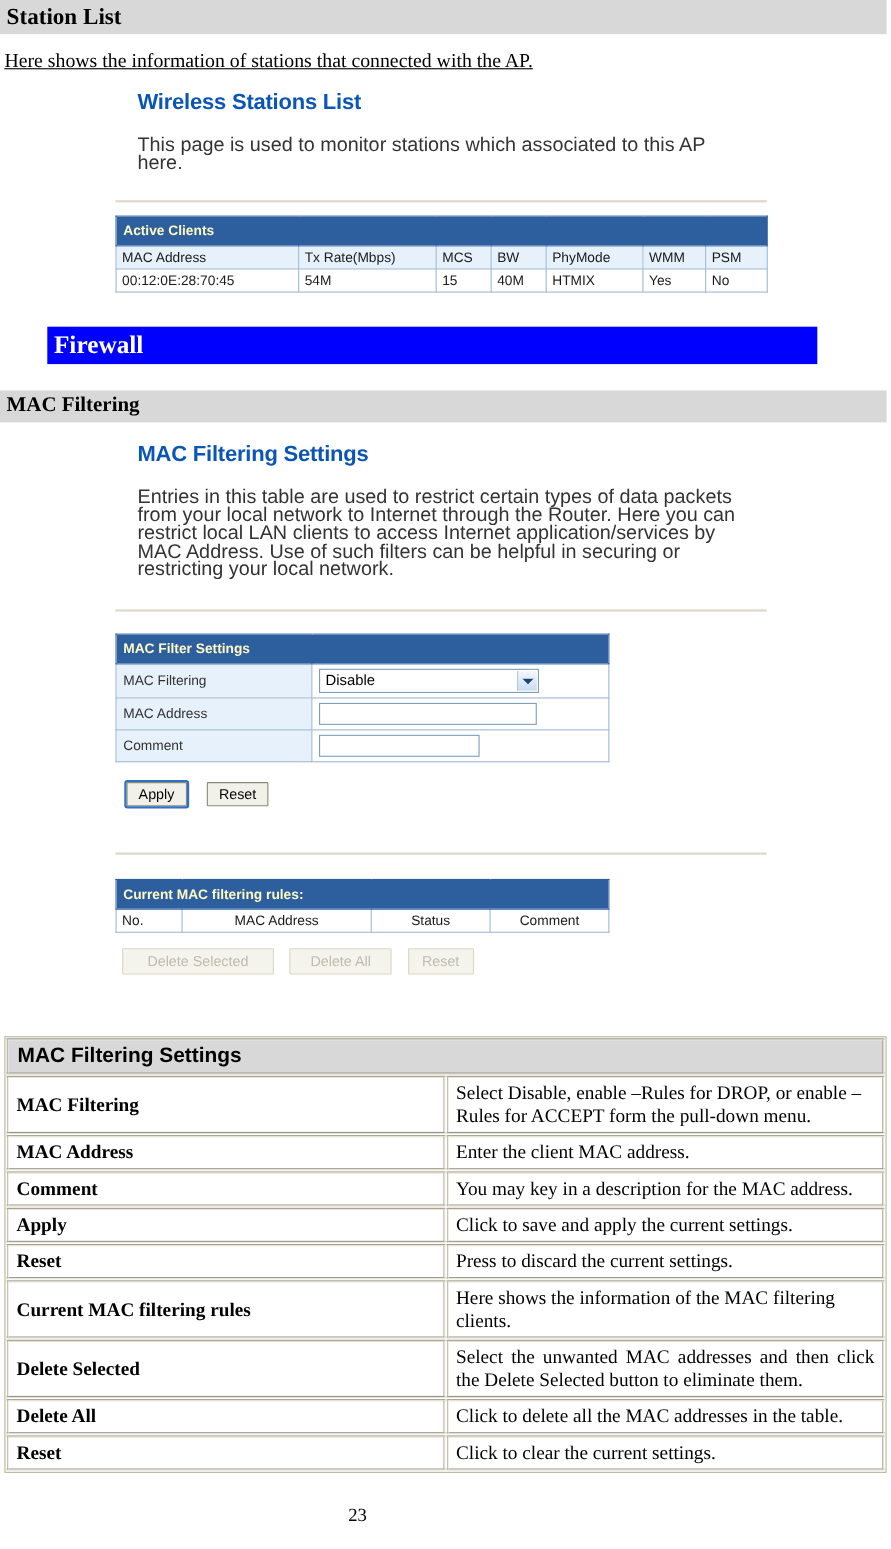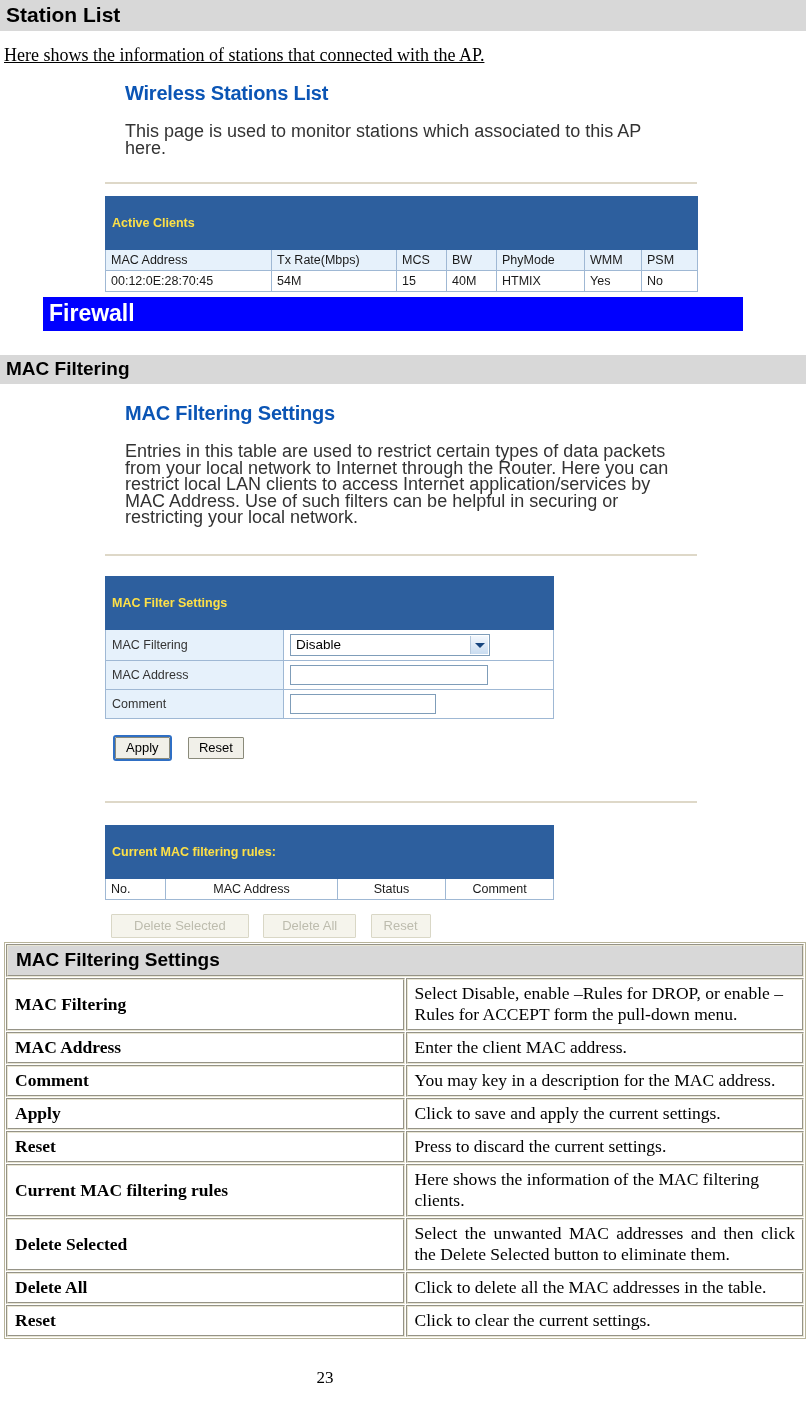--- a/index.html
+++ b/index.html
@@ -12,21 +12,21 @@
     height: 1408px;
     position: relative;
     font-family: "Liberation Serif", serif;
     overflow: hidden;
   }
 
   
   .section-bar {
     background: #d8d8d8;
     color: #000000;
-    font-family: Liberation Sans, sans-serif;
+    font-family: Liberation Serif, serif;
     font-weight: bold;
     padding: 2px 6px 3px 6px;
     box-sizing: border-box;
   }
   .section-bar.h1 {
     font-size: 21px;
     line-height: 26px;
   }
   .section-bar.h2 {
     font-size: 19px;
@@ -82,24 +82,24 @@
     border: 1px solid #9fb8d4;
     padding: 3px 5px;
     text-align: left;
     font-weight: normal;
     background: #ffffff;
     white-space: nowrap;
     overflow: hidden;
   }
   .rt .hdr-band td {
     background: #2d5f9e;
-    color: #fde047;
+    color: #fef9c3;
     font-weight: bold;
     border: 1px solid #2d5f9e;
-    padding: 19px 6px;
+    padding: 6px 6px;
   }
   .rt .colhdr td {
     background: #e6f1fb;
     color: #1a1a1a;
   }
   .rt-form td.lbl {
     background: #e6f1fb;
     color: #333333;
     padding: 5px 6px;
   }

